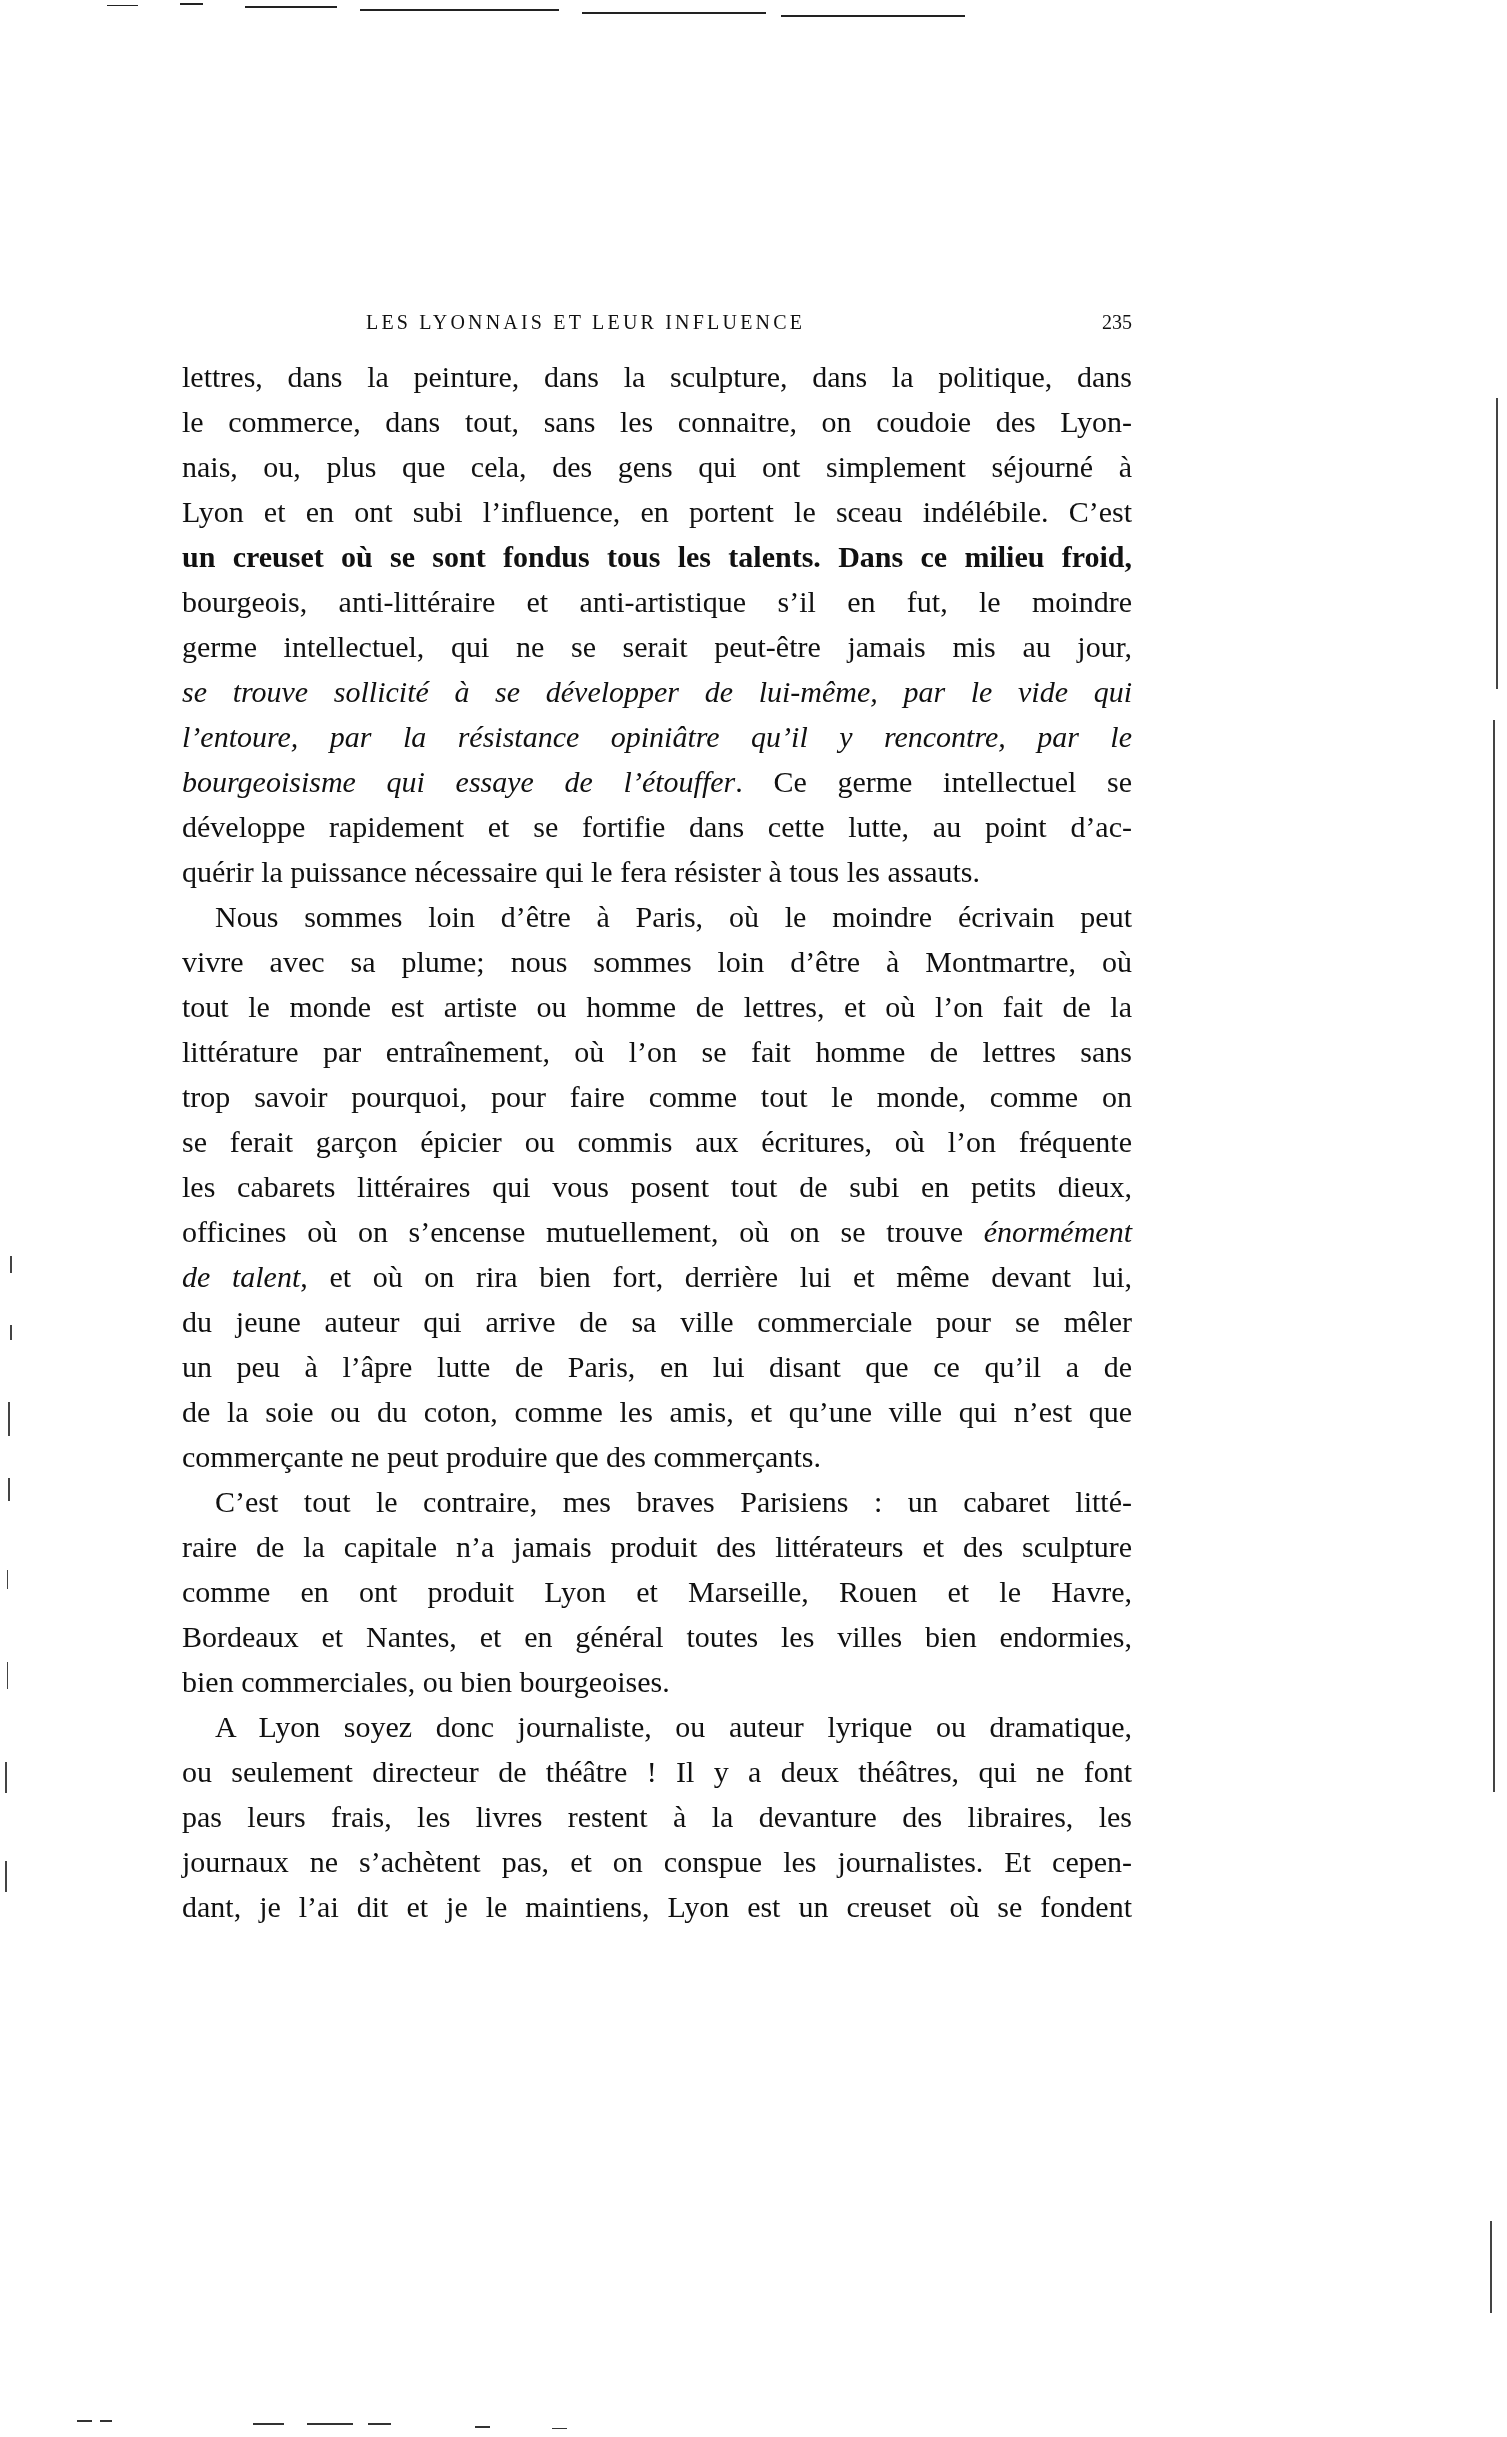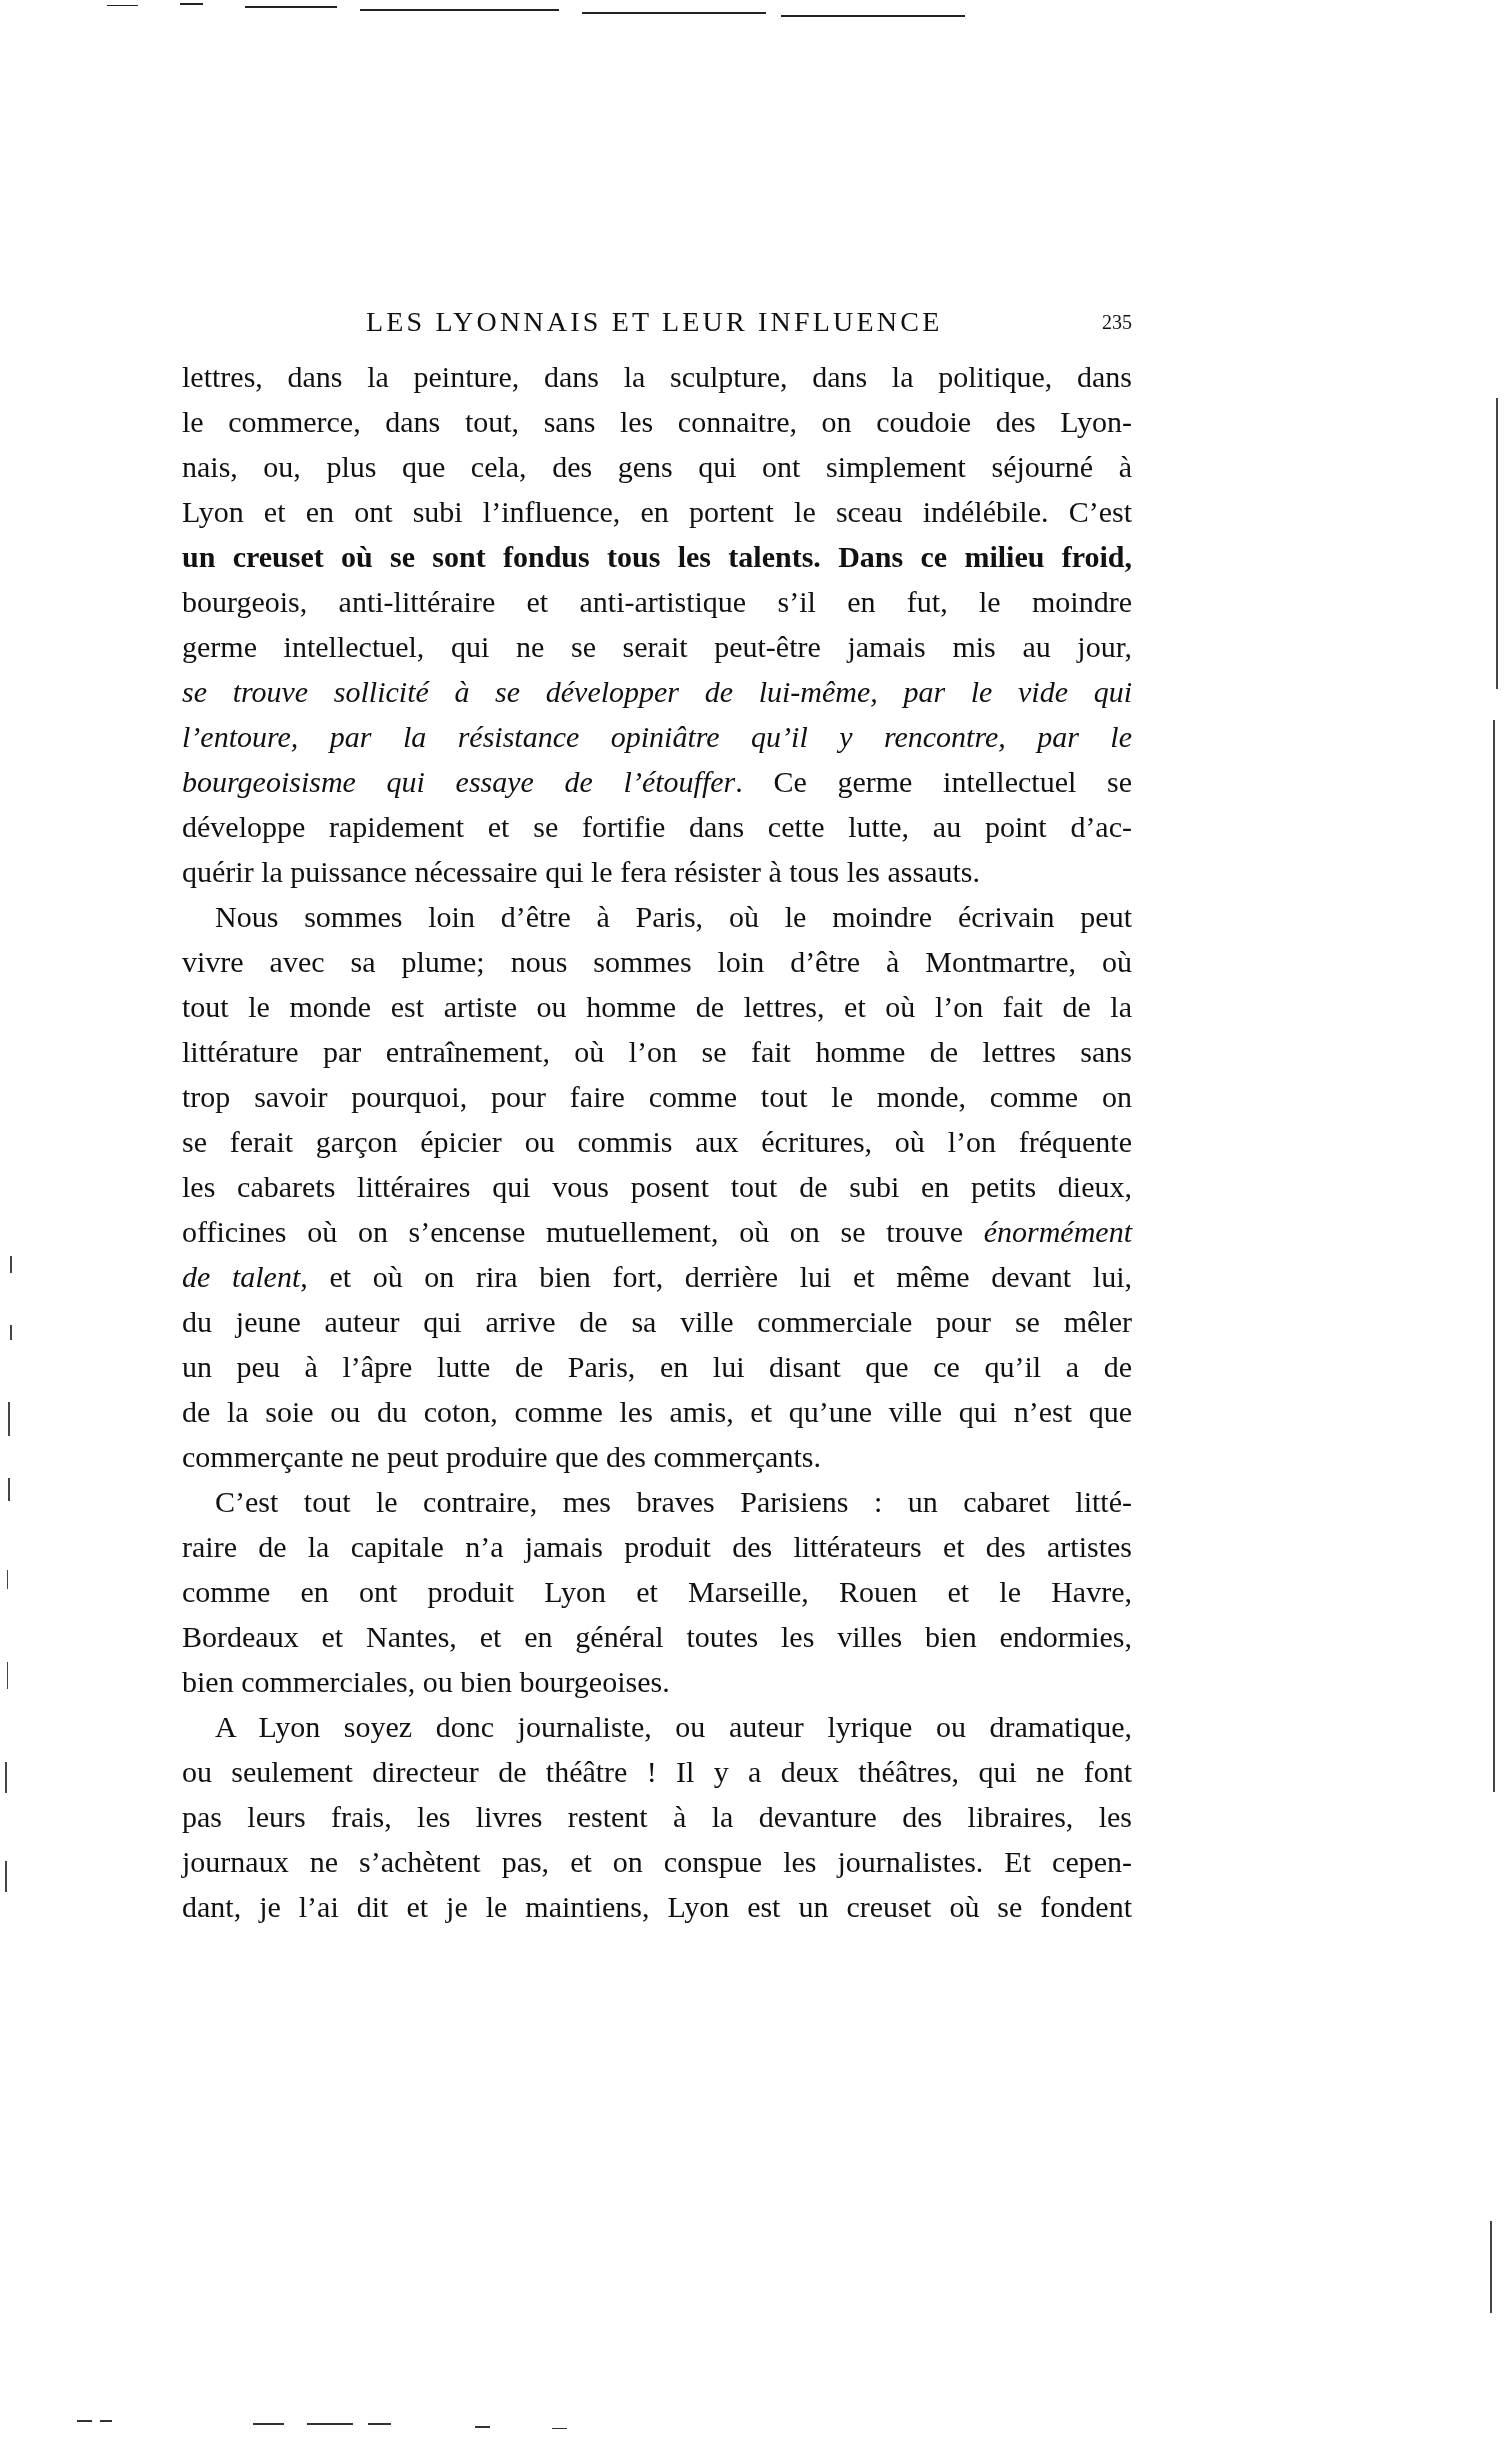--- a/index.html
+++ b/index.html
@@ -45,21 +45,21 @@
     position: absolute;
     left: 182px;
     top: 305px;
     width: 950px;
     height: 34px;
   }
   .running-title {
     position: absolute;
     left: 184px;
     top: 0;
-    font-size: 28px;
+    font-size: 20px;
     letter-spacing: 3.2px;
     line-height: 34px;
     white-space: nowrap;
   }
   .page-number {
     position: absolute;
     right: 0;
     top: 0;
     font-size: 20px;
     line-height: 34px;
@@ -157,21 +157,21 @@
       <div class="line" style="word-spacing: 0px;"><span>les cabarets littéraires qui vous posent tout de subi en petits dieux,</span></div>
       <div class="line" style="word-spacing: 0px;"><span>officines où on s’encense mutuellement, où on se trouve </span><em>énormément</em></div>
       <div class="line" style="word-spacing: 0px;"><em>de talent</em><span>, et où on rira bien fort, derrière lui et même devant lui,</span></div>
       <div class="line" style="word-spacing: 0px;"><span>du jeune auteur qui arrive de sa ville commerciale pour se mêler</span></div>
       <div class="line" style="word-spacing: 0px;"><span>un peu à l’âpre lutte de Paris, en lui disant que ce qu’il a de</span></div>
       <div class="line" style="word-spacing: 0px;"><span>de la soie ou du coton, comme les amis, et qu’une ville qui n’est que</span></div>
       <div class="line last"><span>commerçante ne peut produire que des commerçants.</span></div>
     </div>
     <div>
       <div class="line indent" style="word-spacing: 0px;"><span>C’est tout le contraire, mes braves Parisiens : un cabaret litté-</span></div>
-      <div class="line" style="word-spacing: 0px;"><span>raire de la capitale n’a jamais produit des littérateurs et des artistes</span></div>
+      <div class="line" style="word-spacing: 0px;"><span>raire de la capitale n’a jamais produit des littérateurs et des sculpture</span></div>
       <div class="line" style="word-spacing: 0px;"><span>comme en ont produit Lyon et Marseille, Rouen et le Havre,</span></div>
       <div class="line" style="word-spacing: 0px;"><span>Bordeaux et Nantes, et en général toutes les villes bien endormies,</span></div>
       <div class="line last"><span>bien commerciales, ou bien bourgeoises.</span></div>
     </div>
     <div>
       <div class="line indent" style="word-spacing: 0px;"><span>A Lyon soyez donc journaliste, ou auteur lyrique ou dramatique,</span></div>
       <div class="line" style="word-spacing: 0px;"><span>ou seulement directeur de théâtre ! Il y a deux théâtres, qui ne font</span></div>
       <div class="line" style="word-spacing: 0px;"><span>pas leurs frais, les livres restent à la devanture des libraires, les</span></div>
       <div class="line" style="word-spacing: 0px;"><span>journaux ne s’achètent pas, et on conspue les journalistes. Et cepen-</span></div>
       <div class="line" style="word-spacing: 0px;"><span>dant, je l’ai dit et je le maintiens, Lyon est un creuset où se fondent</span></div>

